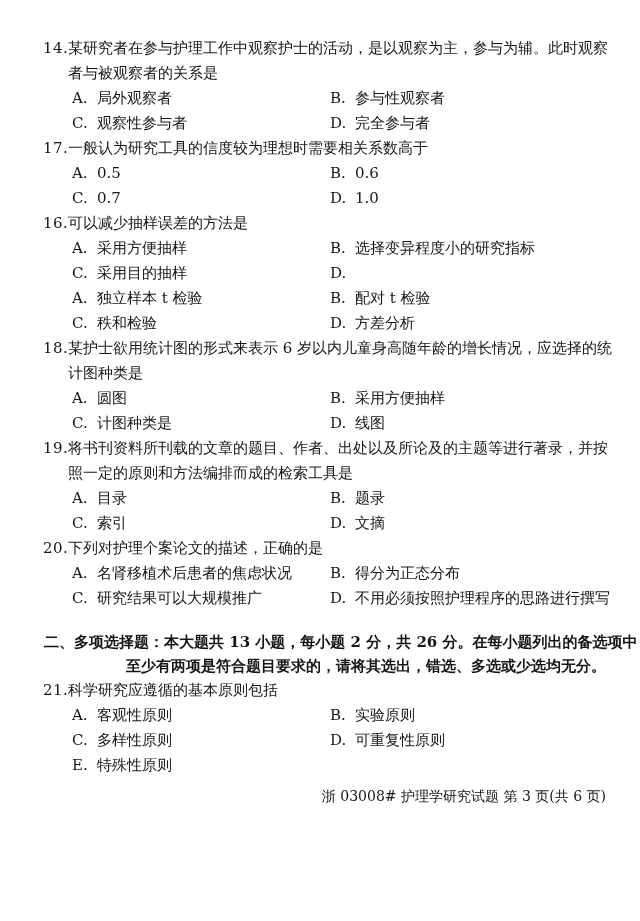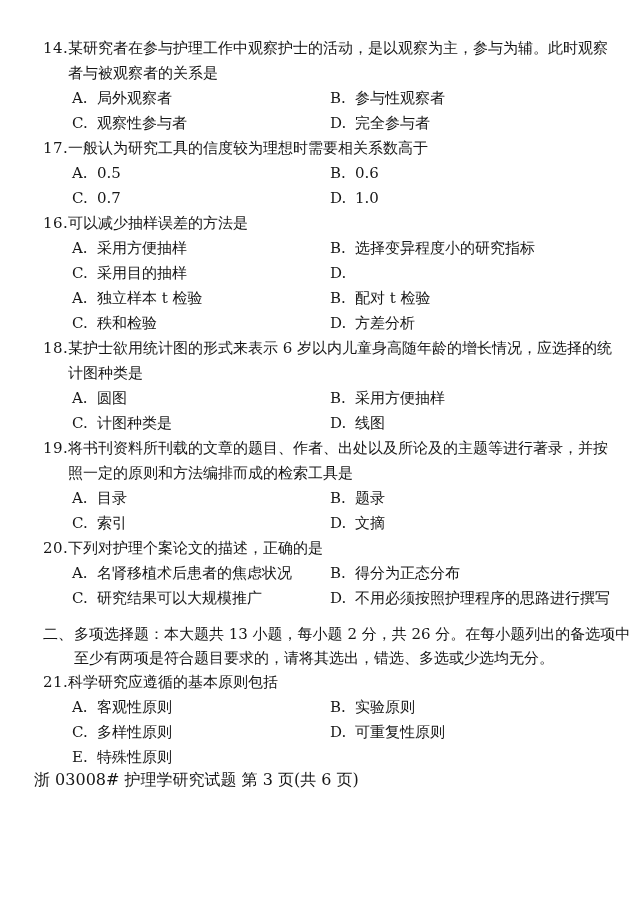--- a/index.html
+++ b/index.html
@@ -27,30 +27,32 @@
   
   .opts { margin-left: 29px; }
   .opt-row { display: flex; }
   .opt { display: flex; }
   .opt.left { width: 258px; flex: 0 0 258px; }
   .opt.right { flex: 1; }
   .olabel { display: inline-block; width: 25px; flex: 0 0 25px; }
   .otext { }
   
   .sec-head {
-    margin-top: 12px;
+    margin-top: 20px;
     padding-left: 31px;
-    font-weight: normal;
+    font-weight: bold;
+    text-align: right;
   }
   .sec-head .line { line-height: 23.5px; }
   .sec-label { display: inline-block; width: 31px; margin-left: -31px; }
   
   .footer {
-    text-align: left;
-    font-size: 16px;
+    margin-top: 8px;
+    text-align: right;
+    font-size: 14px;
     line-height: 20px;
     margin-left: -9px; 
   }
 </style>
 </head>
 <body>
 
 <div class="page">
 
   <section id="single-questions">

